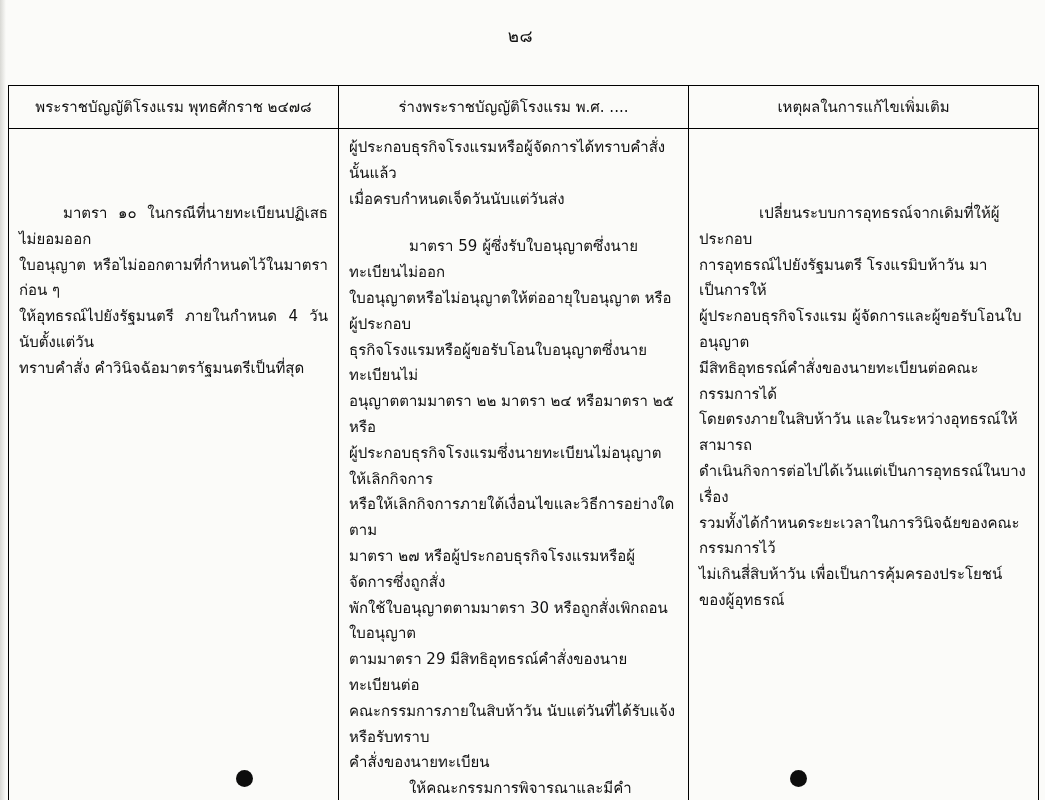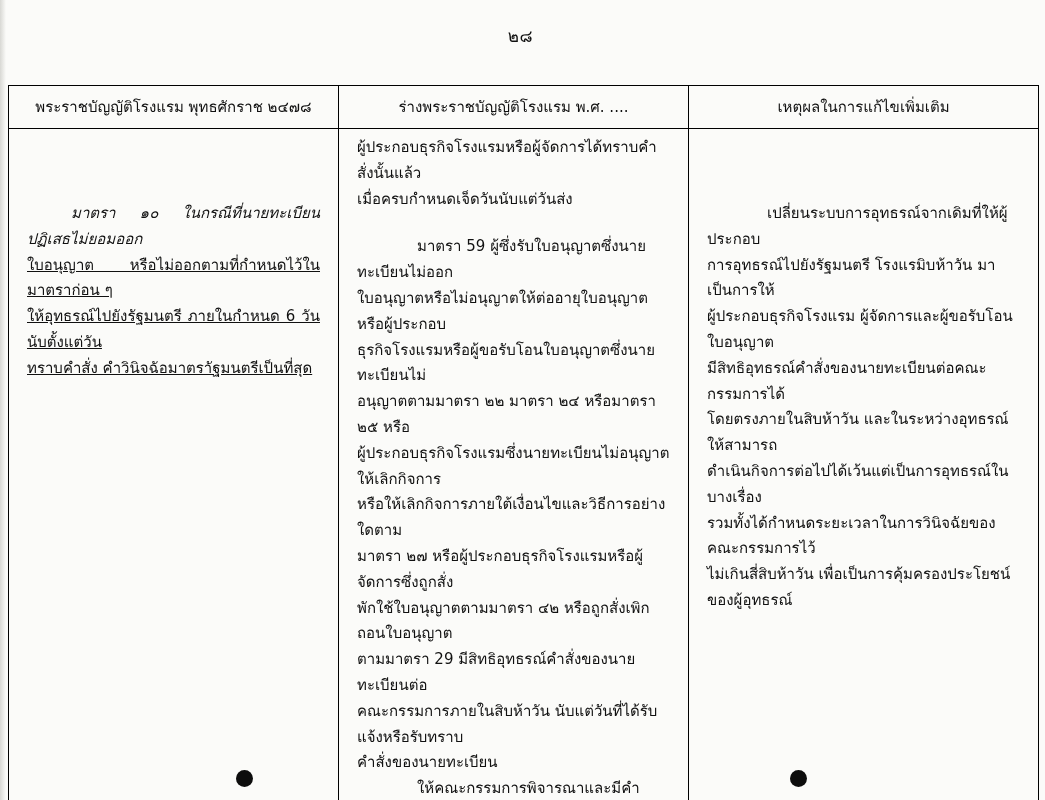--- a/index.html
+++ b/index.html
@@ -35,21 +35,21 @@
     top: 85px;
     left: 8px;
     width: 1030px;
     border-collapse: collapse;
     table-layout: fixed;
   }
   table.doc-table th,
   table.doc-table td {
     border: 1px solid #000;
     vertical-align: top;
-    padding: 6px 18px;
+    padding: 6px 10px;
     margin-left: 20px;
   }
   table.doc-table th {
     font-weight: normal;
     text-align: center;
     font-size: 15px;
     padding-top: 9px;
     padding-bottom: 9px;
     height: 22px;
   }
@@ -65,35 +65,33 @@
     text-align: justify;
     text-justify: inter-word;
   }
   .col2-cell p,
   .col3-cell p,
   .col1-cell p {
     margin: 0;
   }
   .indent {
     text-indent: 44px;
-    font-style: italic;
   }
   .indent-big {
     text-indent: 60px;
   }
   .spacer {
     height: 22px;
   }
   .col1-cell {
     overflow: hidden;
   }
   
   .cut-left {
     margin-left: -46px;
-    text-decoration: underline;
   }
   .punch {
     position: absolute;
     width: 17px;
     height: 17px;
     border-radius: 50%;
     background: #0d0d0d;
   }
   .punch.left { left: 236px; top: 770px; }
   .punch.right { left: 790px; top: 770px; }
@@ -129,35 +127,35 @@
       </tr>
     </thead>
     <tbody>
       <tr>
         <td class="col1-cell">
           <div class="spacer"></div>
           <div class="spacer"></div>
           <div class="spacer"></div>
           <p class="indent">มาตรา ๑๐  ในกรณีที่นายทะเบียนปฏิเสธไม่ยอมออก</p>
           <p class="cut-left">ใบอนุญาต หรือไม่ออกตามที่กำหนดไว้ในมาตราก่อน ๆ</p>
-          <p class="cut-left">ให้อุทธรณ์ไปยังรัฐมนตรี ภายในกำหนด 6 วัน นับตั้งแต่วัน</p>
+          <p class="cut-left">ให้อุทธรณ์ไปยังรัฐมนตรี ภายในกำหนด 4 วัน นับตั้งแต่วัน</p>
           <p class="cut-left">ทราบคำสั่ง คำวินิจฉัอมาตราัฐมนตรีเป็นที่สุด</p>
         </td>
         <td class="col2-cell">
           <p>ผู้ประกอบธุรกิจโรงแรมหรือผู้จัดการได้ทราบคำสั่งนั้นแล้ว</p>
           <p>เมื่อครบกำหนดเจ็ดวันนับแต่วันส่ง</p>
           <div class="spacer"></div>
           <p class="indent-big">มาตรา 59  ผู้ซึ่งรับใบอนุญาตซึ่งนายทะเบียนไม่ออก</p>
           <p>ใบอนุญาตหรือไม่อนุญาตให้ต่ออายุใบอนุญาต หรือผู้ประกอบ</p>
           <p>ธุรกิจโรงแรมหรือผู้ขอรับโอนใบอนุญาตซึ่งนายทะเบียนไม่</p>
           <p>อนุญาตตามมาตรา ๒๒ มาตรา ๒๔ หรือมาตรา ๒๕ หรือ</p>
           <p>ผู้ประกอบธุรกิจโรงแรมซึ่งนายทะเบียนไม่อนุญาตให้เลิกกิจการ</p>
           <p>หรือให้เลิกกิจการภายใต้เงื่อนไขและวิธีการอย่างใดตาม</p>
           <p>มาตรา ๒๗ หรือผู้ประกอบธุรกิจโรงแรมหรือผู้จัดการซึ่งถูกสั่ง</p>
-          <p>พักใช้ใบอนุญาตตามมาตรา ๔๒ หรือถูกสั่งเพิกถอนใบอนุญาต</p>
+          <p>พักใช้ใบอนุญาตตามมาตรา 30 หรือถูกสั่งเพิกถอนใบอนุญาต</p>
           <p>ตามมาตรา 29 มีสิทธิอุทธรณ์คำสั่งของนายทะเบียนต่อ</p>
           <p>คณะกรรมการภายในสิบห้าวัน นับแต่วันที่ได้รับแจ้งหรือรับทราบ</p>
           <p>คำสั่งของนายทะเบียน</p>
           <p class="indent-big">ให้คณะกรรมการพิจารณาและมีคำวินิจฉัยอุทธรณ์</p>
 
           <p></p>
         </td>
         <td class="col3-cell">
           <div class="spacer"></div>
           <div class="spacer"></div>

